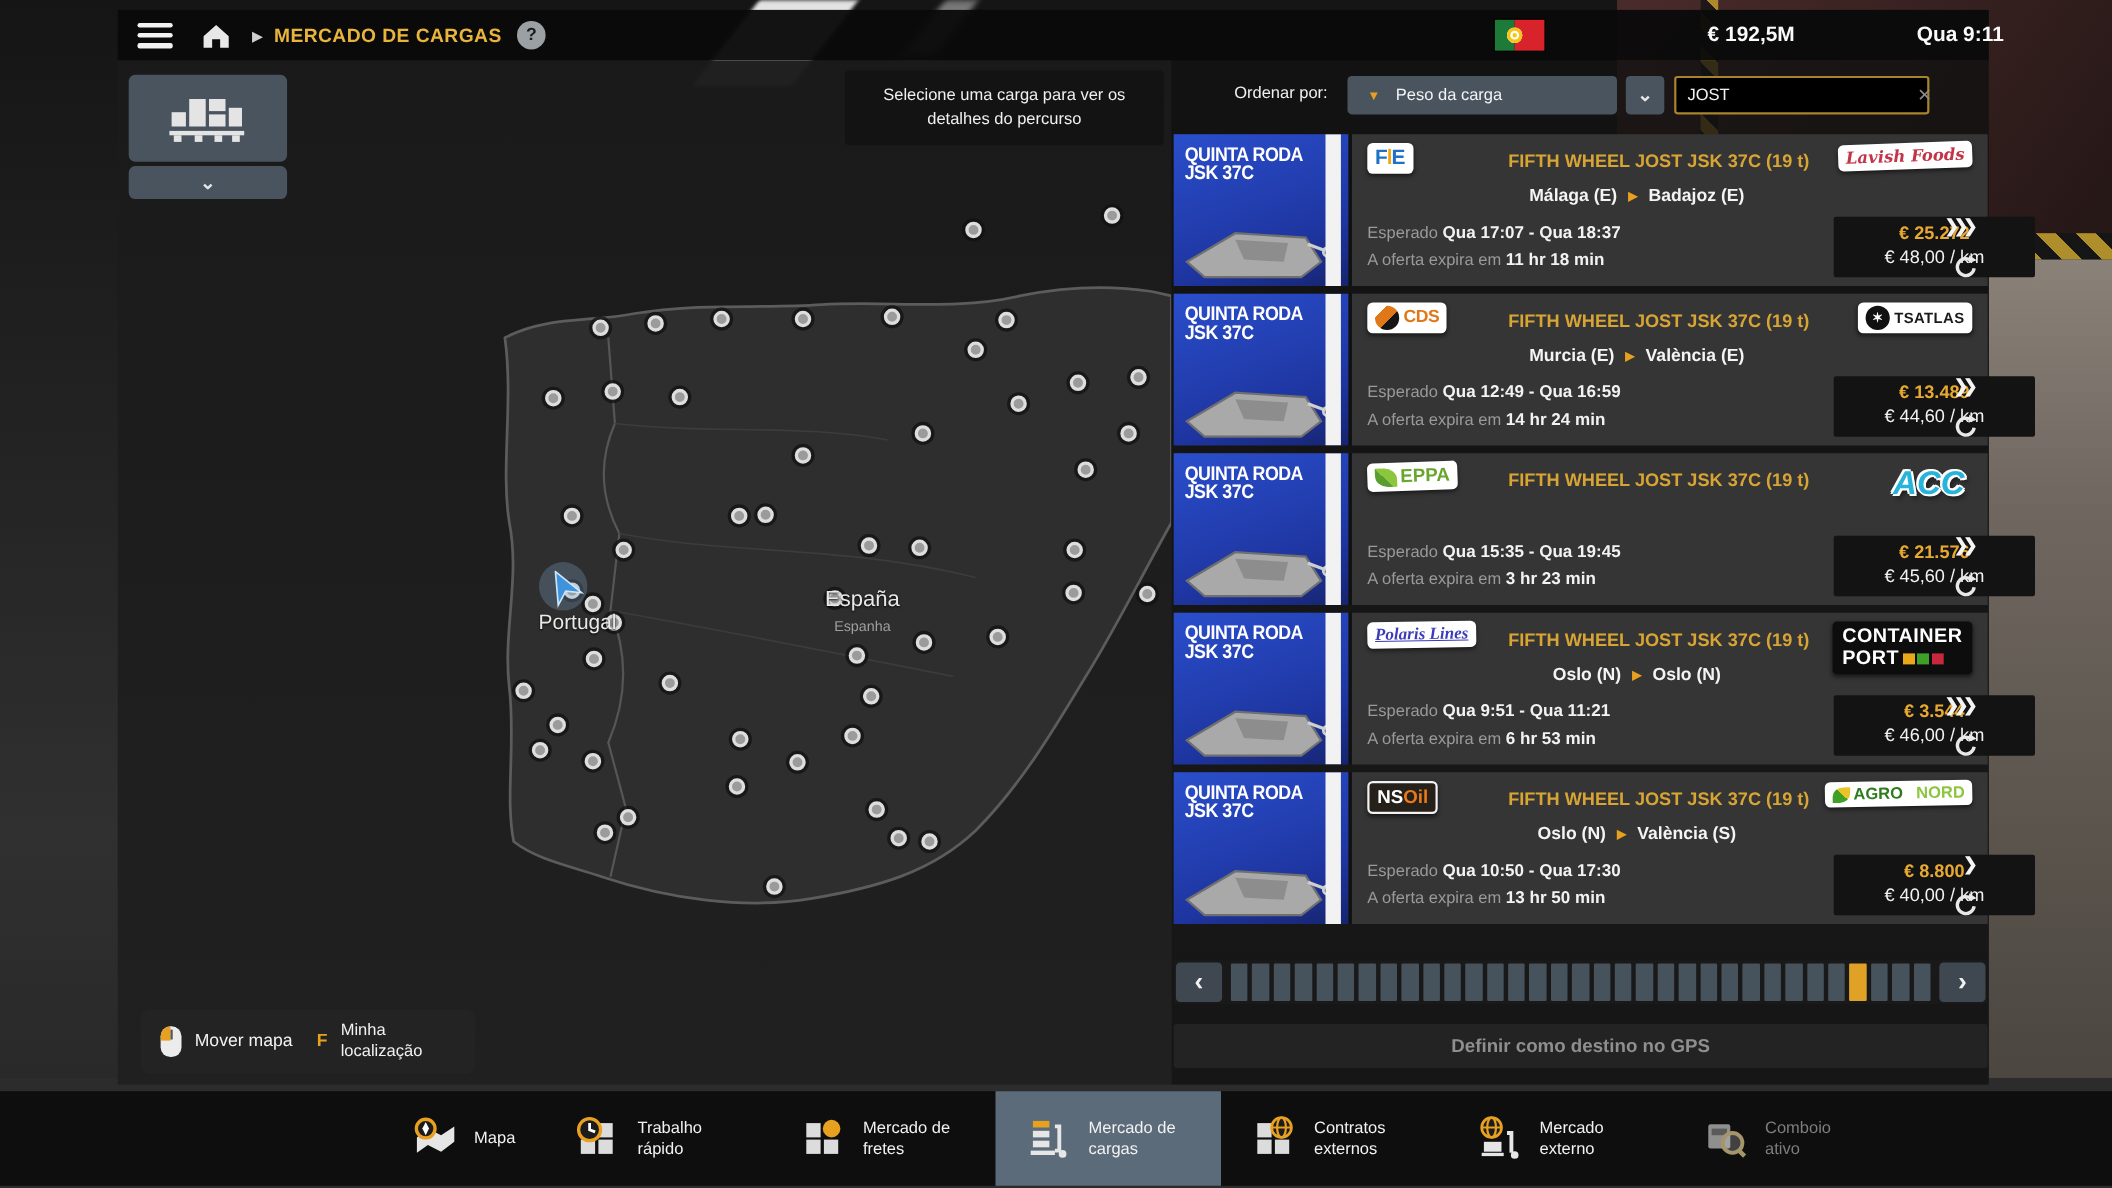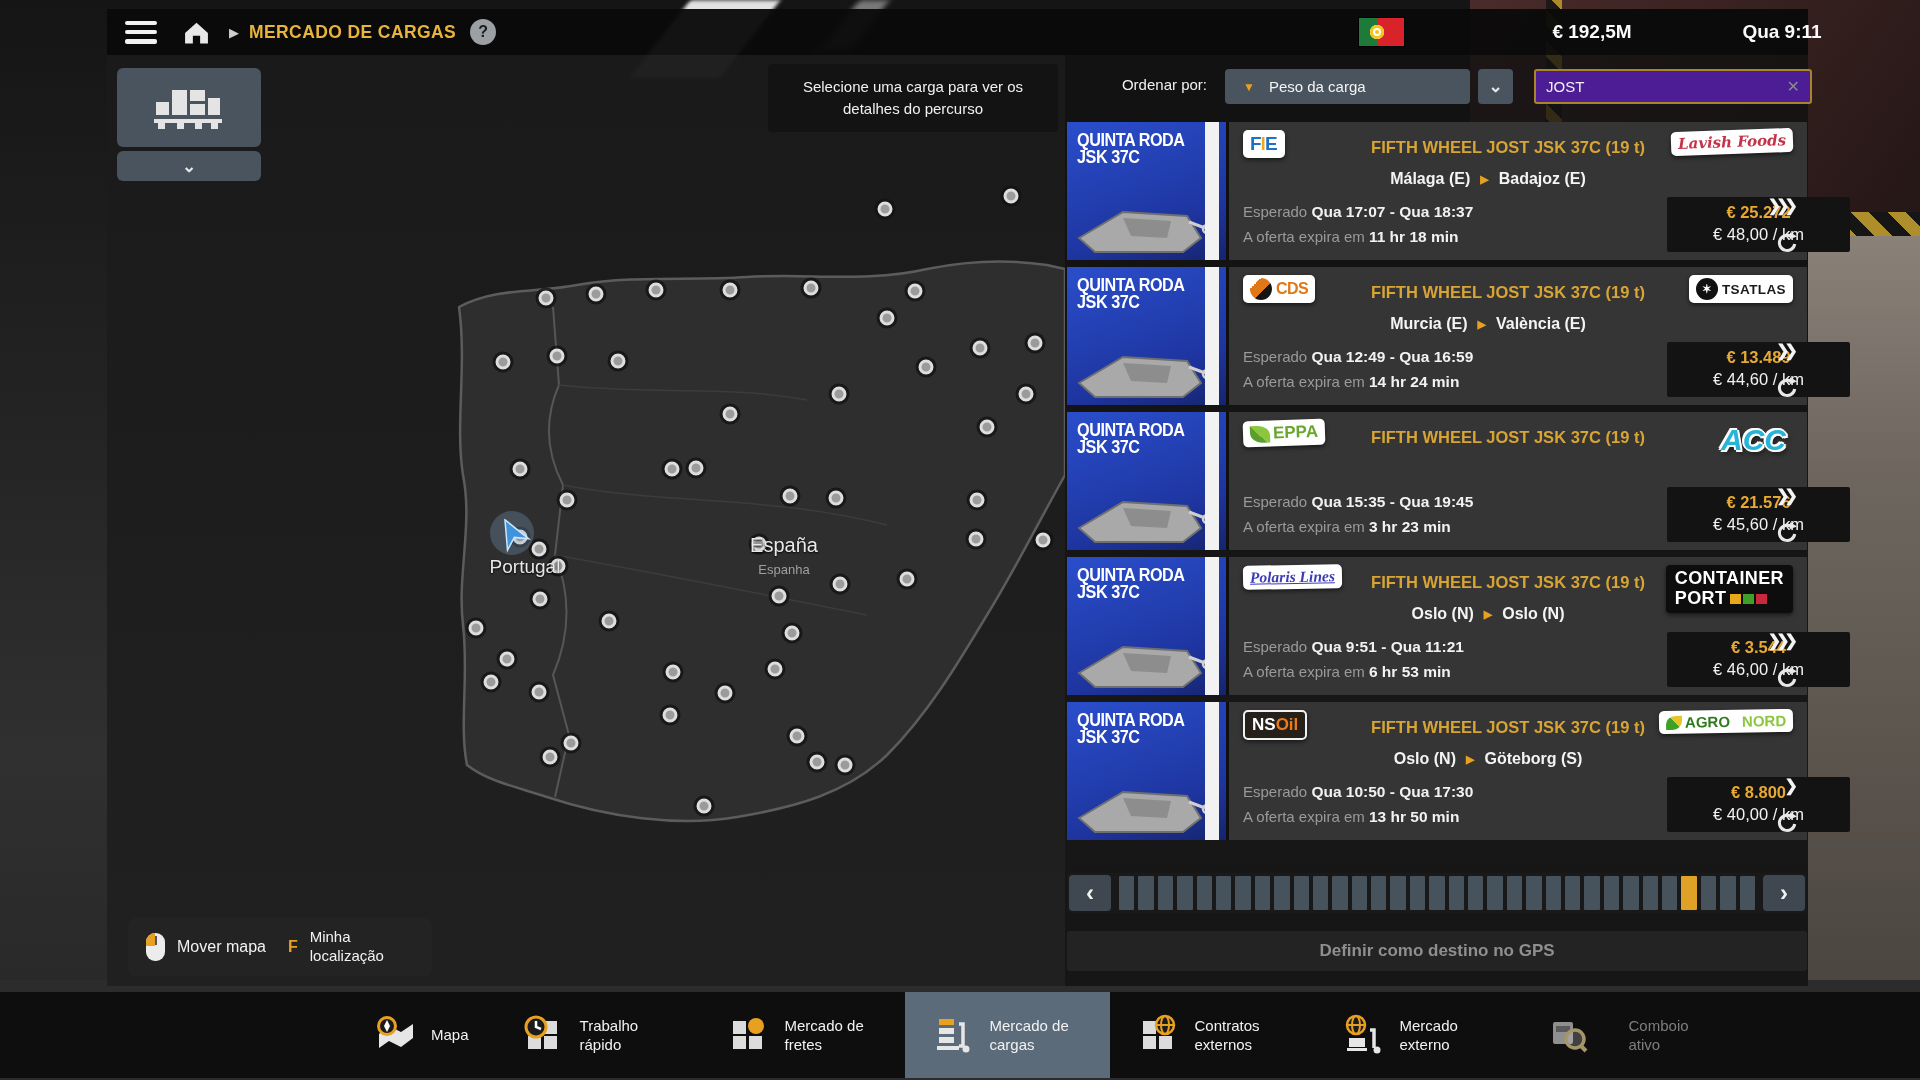--- a/index.html
+++ b/index.html
@@ -70,22 +70,22 @@
   
   .panel { position:absolute; left:1065px; top:55px; width:743px; height:931px; background:rgba(17,17,17,.78); }
   .sortrow { position:absolute; left:0; top:14px; width:100%; height:36px; }
   .sort-label { position:absolute; left:0; top:7px; width:142px; text-align:right; font-size:15px; color:#f0f0f0; }
   .sort-dd { position:absolute; left:160px; top:0; width:245px; height:35px; background:#49545e; border-radius:4px;
              display:flex; align-items:center; cursor:pointer; }
   .sort-dd .arr { color:#e8a020; font-size:12px; margin:0 14px 0 18px; }
   .sort-dd .val { font-size:15px; color:#f4f4f4; }
   .sort-dir { position:absolute; left:413px; top:0; width:35px; height:35px; background:#49545e; border-radius:4px;
               color:#e8e8e8; font-size:17px; font-weight:900; display:flex; align-items:center; justify-content:center; cursor:pointer; }
-  .search { position:absolute; left:457px; top:0; width:278px; height:35px; background:#4c1d95; border:2px solid #a8842c;
-            border-radius:3px; display:flex; align-items:center;margin-left:12px; }
+  .search { position:absolute; left:457px; top:0; width:232px; height:35px; background:#000000; border:2px solid #a8842c;
+            border-radius:3px; display:flex; align-items:center; }
   .search input { flex:1; background:transparent; border:none; outline:none; color:#f2f2f2; font-size:15px;
                   font-family:inherit; padding:0 10px; }
   .search .clear { color:#8a8a8a; font-size:16px; padding-right:10px; cursor:pointer; }
 
   
   .card { position:absolute; left:2px; width:740px; height:138px; display:flex; cursor:pointer; }
   .thumb { width:162px; background:linear-gradient(160deg,#2a4ecb 0%,#1e35a0 70%,#16246e 100%);
            position:relative; overflow:hidden; border-right:3px solid #101010; }
   .thumb .stripe { position:absolute; right:7px; top:0; bottom:0; width:14px; background:#f2f2f2; }
   .thumb-txt { position:absolute; left:10px; top:10px; color:#fff; font-weight:900; font-size:18px; line-height:.95;
@@ -150,21 +150,21 @@
   .gps-btn { position:absolute; left:2px; top:876px; width:740px; height:40px; background:rgba(38,38,38,.85);
              border-radius:3px; color:#8f8f8f; font-weight:bold; font-size:17px; display:flex; align-items:center;
              justify-content:center; cursor:pointer; }
 
   
   .navbar { position:absolute; left:0; top:992px; width:1920px; height:86px; background:rgba(13,13,13,.97);
             display:flex; align-items:stretch; padding-left:346px; }
   .nav-item { display:flex; align-items:center; gap:13px; padding:0 26px; cursor:pointer; }
   .nav-item.active { background:#5b6b7a; }
   .nav-label { font-size:15px; color:#f2f2f2; max-width:94px; line-height:1.3; }
-  .nav-item.disabled .nav-label { color:#7e7e7e;margin-left:24px; }
+  .nav-item.disabled .nav-label { color:#7e7e7e; }
   .nav-icon { width:46px; height:46px; flex:none; }
 </style>
 </head>
 <body>
 
 <div class="scene">
   <div class="scene-streak"></div>
   <div class="scene-streak2"></div>
   <div class="scene-building"></div>
   <div class="scene-hazard-h"></div>
@@ -505,21 +505,21 @@
       <div class="logo lg-left logo-nsoil">
             <span>NS</span>
             <span>Oil</span>
           </div>
       <div class="title">FIFTH WHEEL JOST JSK 37C (19 t)</div>
       <div class="logo lg-right logo-agronord">
             <span>AGRO</span>
             <span>NORD</span>
           </div>
       <div class="route">
-        <span>Oslo (N)</span><span class="rarrow">▶</span><span>Göteborg (S)</span>
+        <span>Oslo (N)</span><span class="rarrow">▶</span><span>València (S)</span>
       </div>
       <div class="meta">
         <div><span>Esperado</span> <b>Qua 10:50 - Qua 17:30</b></div>
         <div><span>A oferta expira em</span> <b>13 hr 50 min</b></div>
       </div>
       <div class="pricebox">
         <div class="p1">€ 8.800</div>
         <div class="p2">€ 40,00 / km</div>
       </div>
       <div class="actions">

